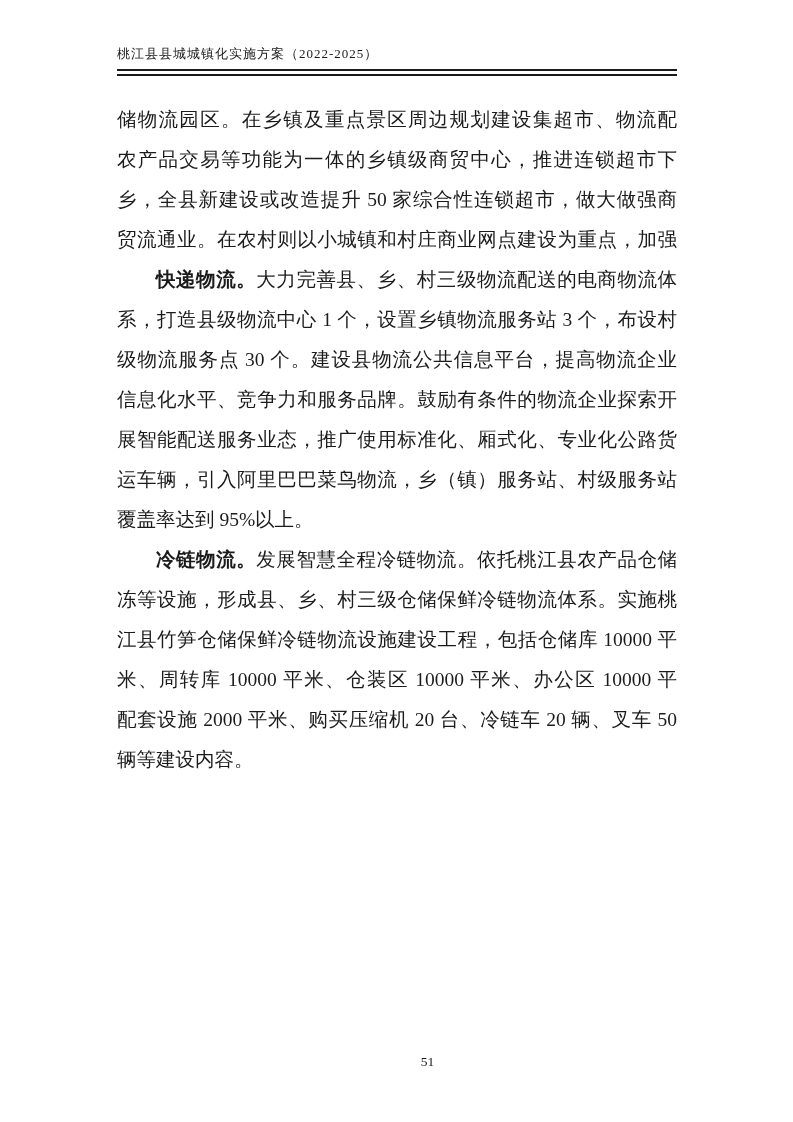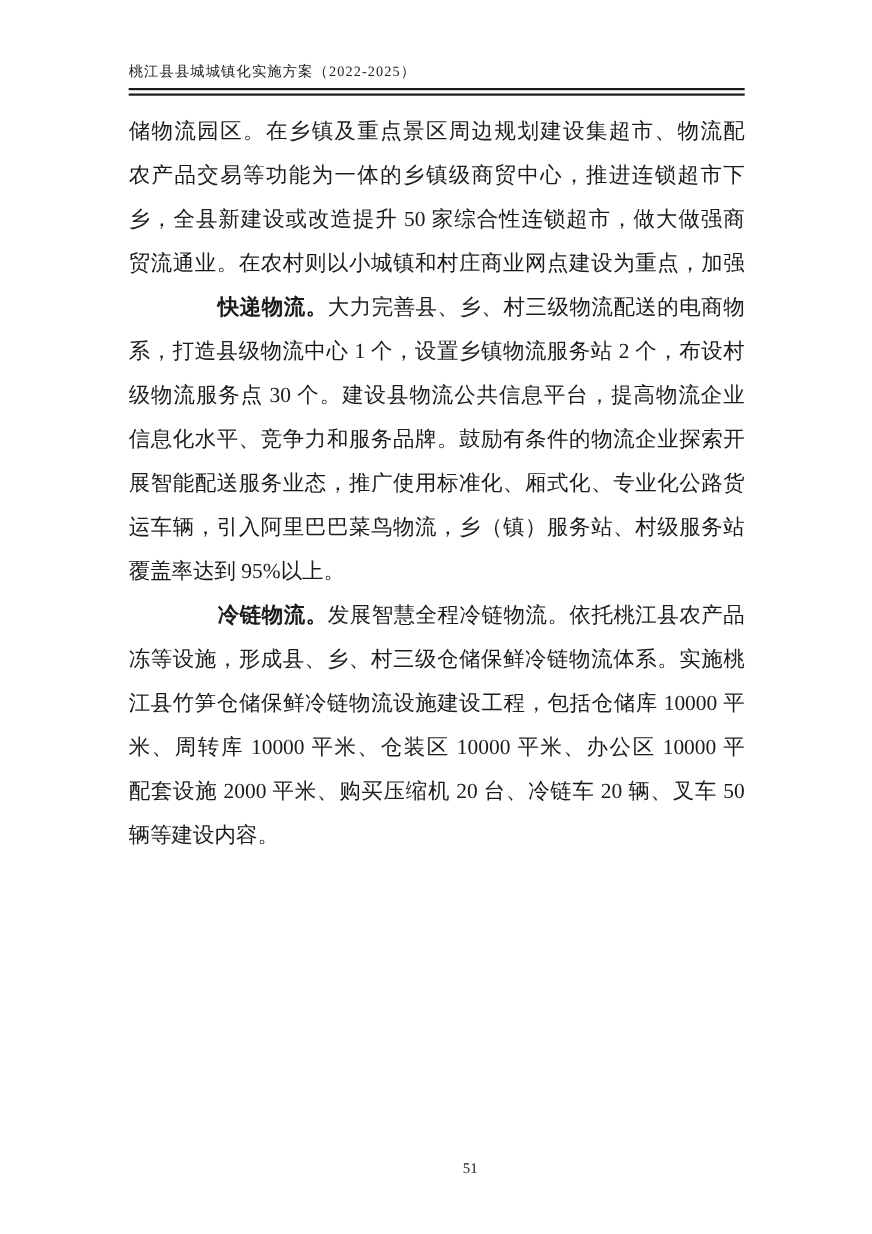--- a/index.html
+++ b/index.html
@@ -9,21 +9,21 @@
     width: 793px;
     height: 1122px;
     background: #ffffff;
     font-family: "Liberation Serif", "DejaVu Serif", serif;
     color: #1b1b1b;
     overflow: hidden;
   }
   .hdr {
     position: absolute;
     left: 117px;
-    top: 55px;
+    top: 44px;
     width: 560px;
   }
   .hdr-title {
     font-size: 13px;
     line-height: 19px;
     letter-spacing: 1px;
     color: #1b1b1b;
     margin-bottom: 6px;
     white-space: nowrap;
   }
@@ -48,21 +48,20 @@
   }
   .line.no-fill {
     text-align: right;
     text-align-last: left;
   }
   .line.indent {
     text-indent: 39px;
   }
   .lead {
     font-weight: bold;
-    margin-left: 42px;
   }
   .ftr {
     position: absolute;
     left: 0;
     top: 1052px;
     width: 100%;
     text-align: center;
     font-size: 13.5px;
     line-height: 20px;
     color: #1b1b1b;
@@ -81,21 +80,21 @@
 
   <main class="doc-body" id="doc-body">
       <div class="para">
         <div class="line"><span>储物流园区。在乡镇及重点景区周边规划建设集超市、物流配送、</span></div>
         <div class="line"><span>农产品交易等功能为一体的乡镇级商贸中心，推进连锁超市下</span></div>
         <div class="line"><span>乡，全县新建设或改造提升 50 家综合性连锁超市，做大做强商</span></div>
         <div class="line"><span>贸流通业。在农村则以小城镇和村庄商业网点建设为重点，加强</span></div>
       </div>
       <div class="para">
         <div class="line indent"><span class="lead">快递物流。</span><span>大力完善县、乡、村三级物流配送的电商物流体</span></div>
-        <div class="line"><span>系，打造县级物流中心 1 个，设置乡镇物流服务站 2 个，布设村</span></div>
+        <div class="line"><span>系，打造县级物流中心 1 个，设置乡镇物流服务站 3 个，布设村</span></div>
         <div class="line"><span>级物流服务点 30 个。建设县物流公共信息平台，提高物流企业</span></div>
         <div class="line"><span>信息化水平、竞争力和服务品牌。鼓励有条件的物流企业探索开</span></div>
         <div class="line"><span>展智能配送服务业态，推广使用标准化、厢式化、专业化公路货</span></div>
         <div class="line"><span>运车辆，引入阿里巴巴菜鸟物流，乡（镇）服务站、村级服务站</span></div>
         <div class="line no-fill"><span>覆盖率达到 95%以上。</span></div>
       </div>
       <div class="para">
         <div class="line indent"><span class="lead">冷链物流。</span><span>发展智慧全程冷链物流。依托桃江县农产品仓储</span></div>
         <div class="line"><span>冻等设施，形成县、乡、村三级仓储保鲜冷链物流体系。实施桃</span></div>
         <div class="line"><span>江县竹笋仓储保鲜冷链物流设施建设工程，包括仓储库 10000 平</span></div>

